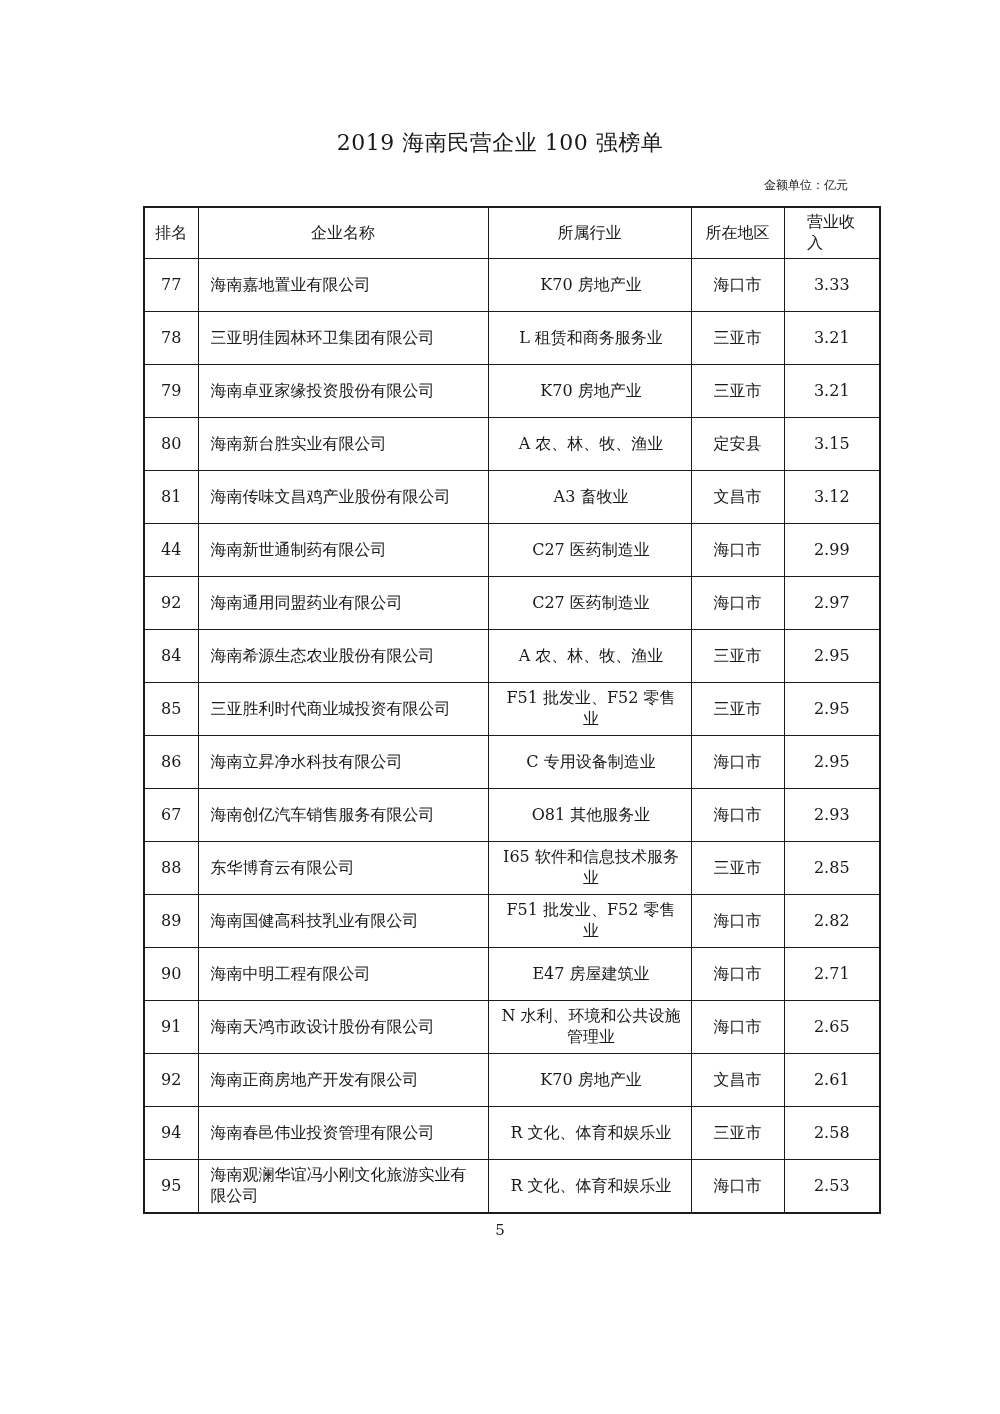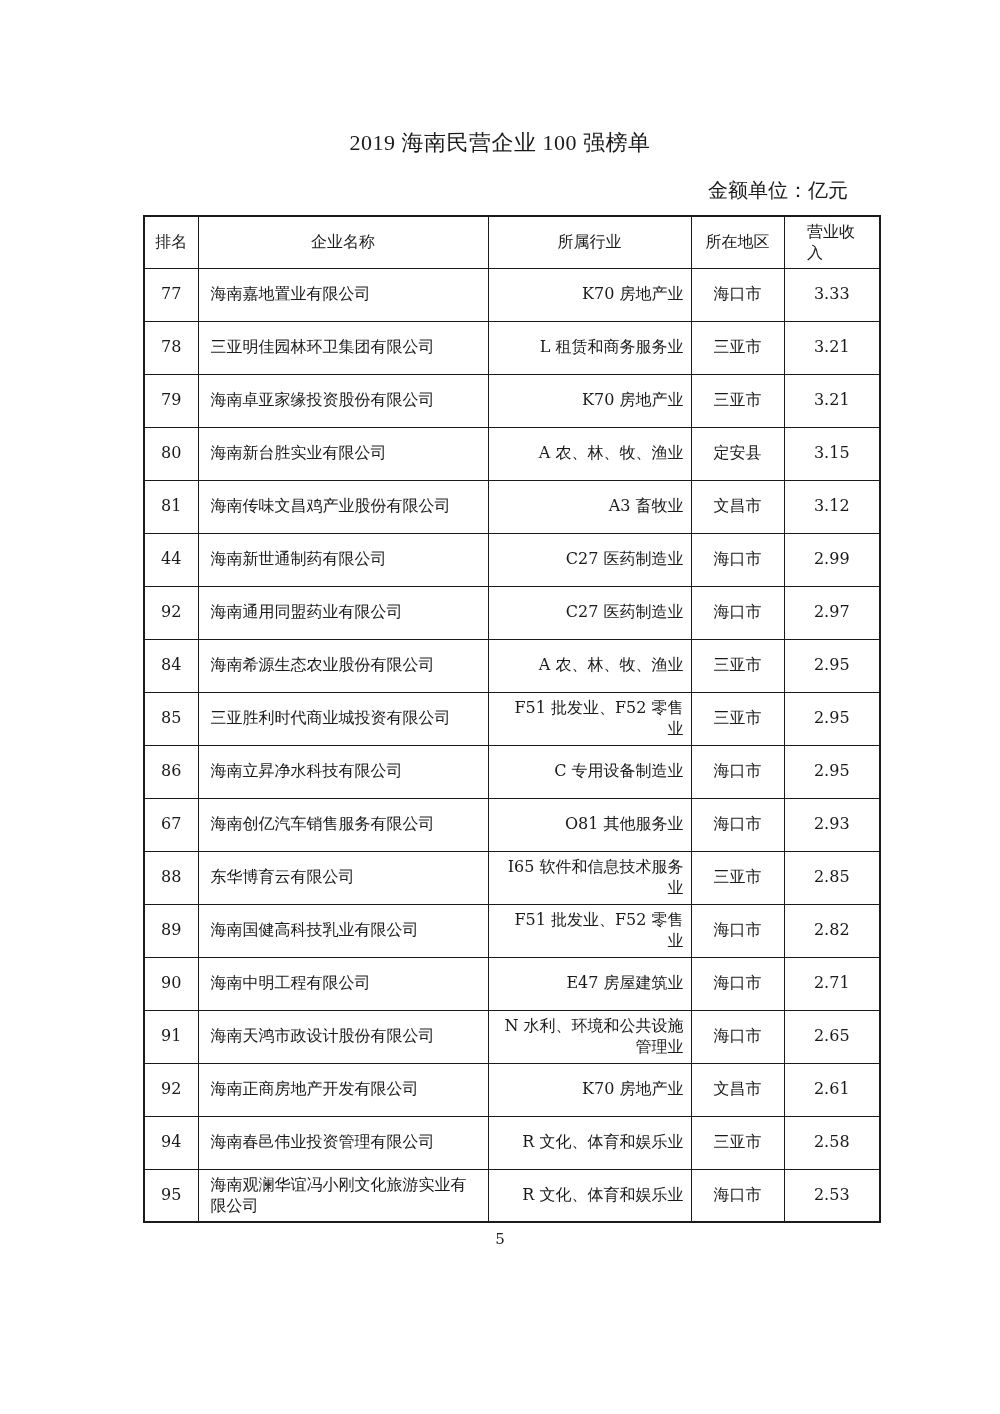--- a/index.html
+++ b/index.html
@@ -16,27 +16,26 @@
     position: relative;
   }
   .doc-title {
     margin: 0;
     padding-top: 130px;
     text-align: center;
     font-size: 22px;
     font-weight: normal;
     letter-spacing: 0.5px;
     line-height: 1.2;
-    font-family: Liberation Serif, serif;
   }
   .unit-note {
     margin-top: 22px;
     text-align: right;
     padding-right: 152px;
-    font-size: 20px;
+    font-size: 12px;
     line-height: 1.2;
   }
   table.rank-table {
     border-collapse: collapse;
     table-layout: fixed;
     width: 736px;
     margin: 13px 0 0 143px;
     border: 2px solid #1b1b1b;
   }
   .rank-table col.c-rank     { width: 54px;  }
@@ -54,21 +53,21 @@
     overflow: hidden;
     word-break: break-all;
   }
   .rank-table thead tr { height: 52px; }
   .rank-table tbody tr { height: 53px; }
   .rank-table th { text-align: center; }
   .rank-table td:nth-child(1),
   .rank-table td:nth-child(4),
   .rank-table td:nth-child(5) { text-align: center; }
   .rank-table td:nth-child(2) { padding-left: 12px; padding-right: 6px; text-align: left; }
-  .rank-table td:nth-child(3) { padding-left: 10px; padding-right: 7px; text-align: right; }
+  .rank-table td:nth-child(3) { padding-left: 10px; padding-right: 7px; text-align: center; }
   .hdr-wrap-3 {
     display: inline-block;
     width: 3.1em;
     text-align: left;
     line-height: 1.3;
   }
   .page-number {
     text-align: center;
     font-size: 15px;
     margin-top: 7px;

